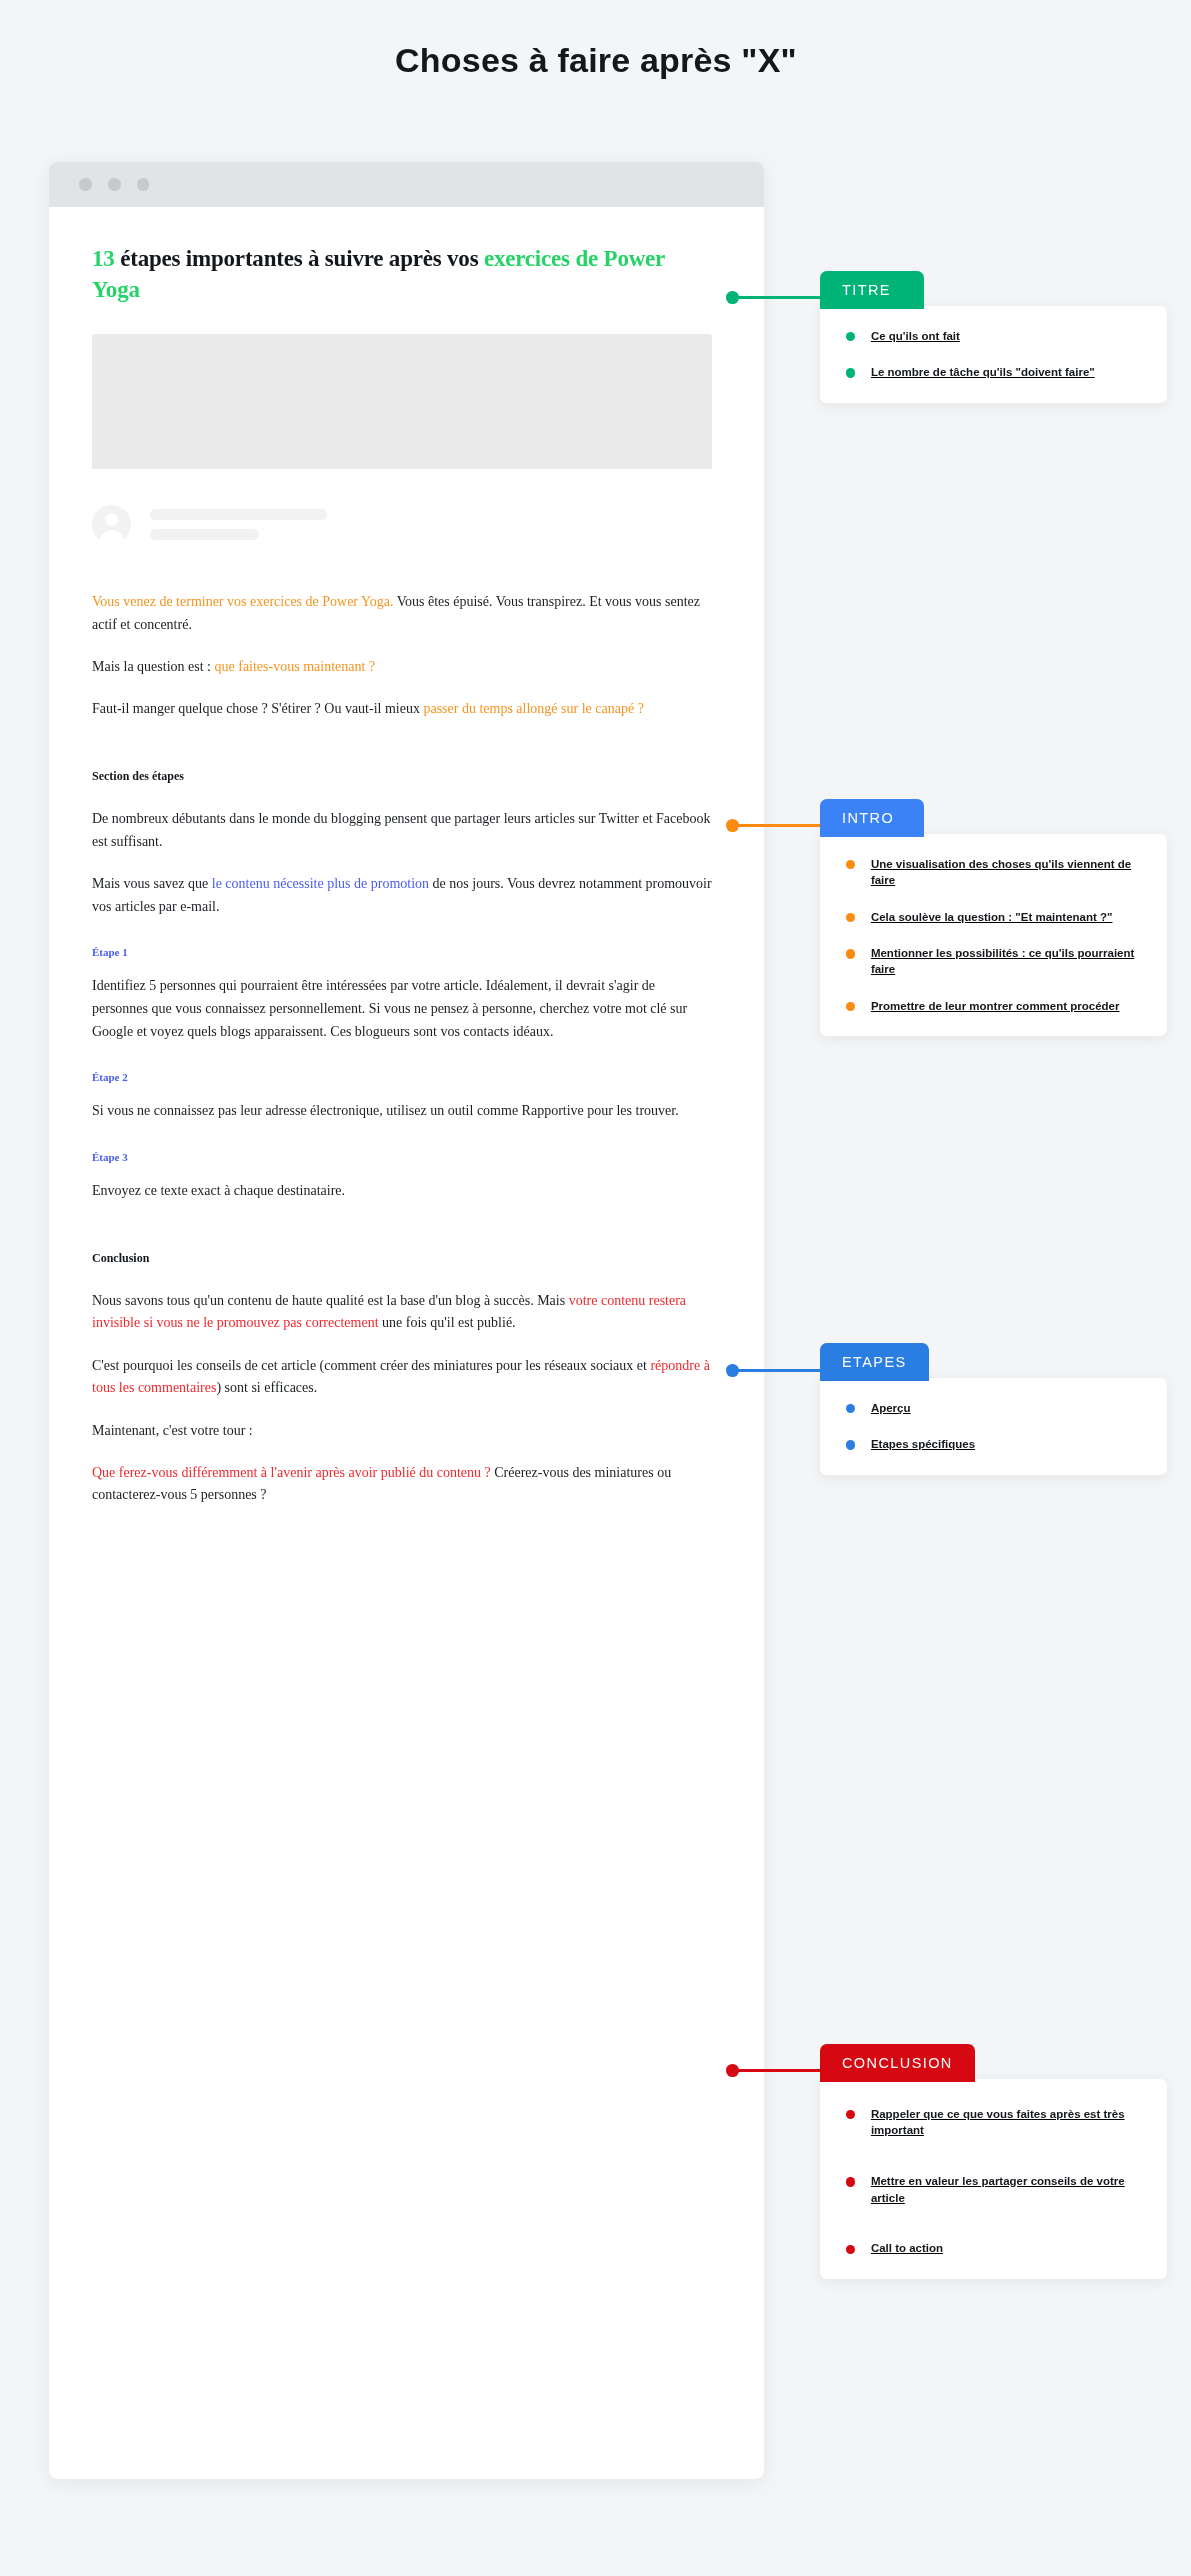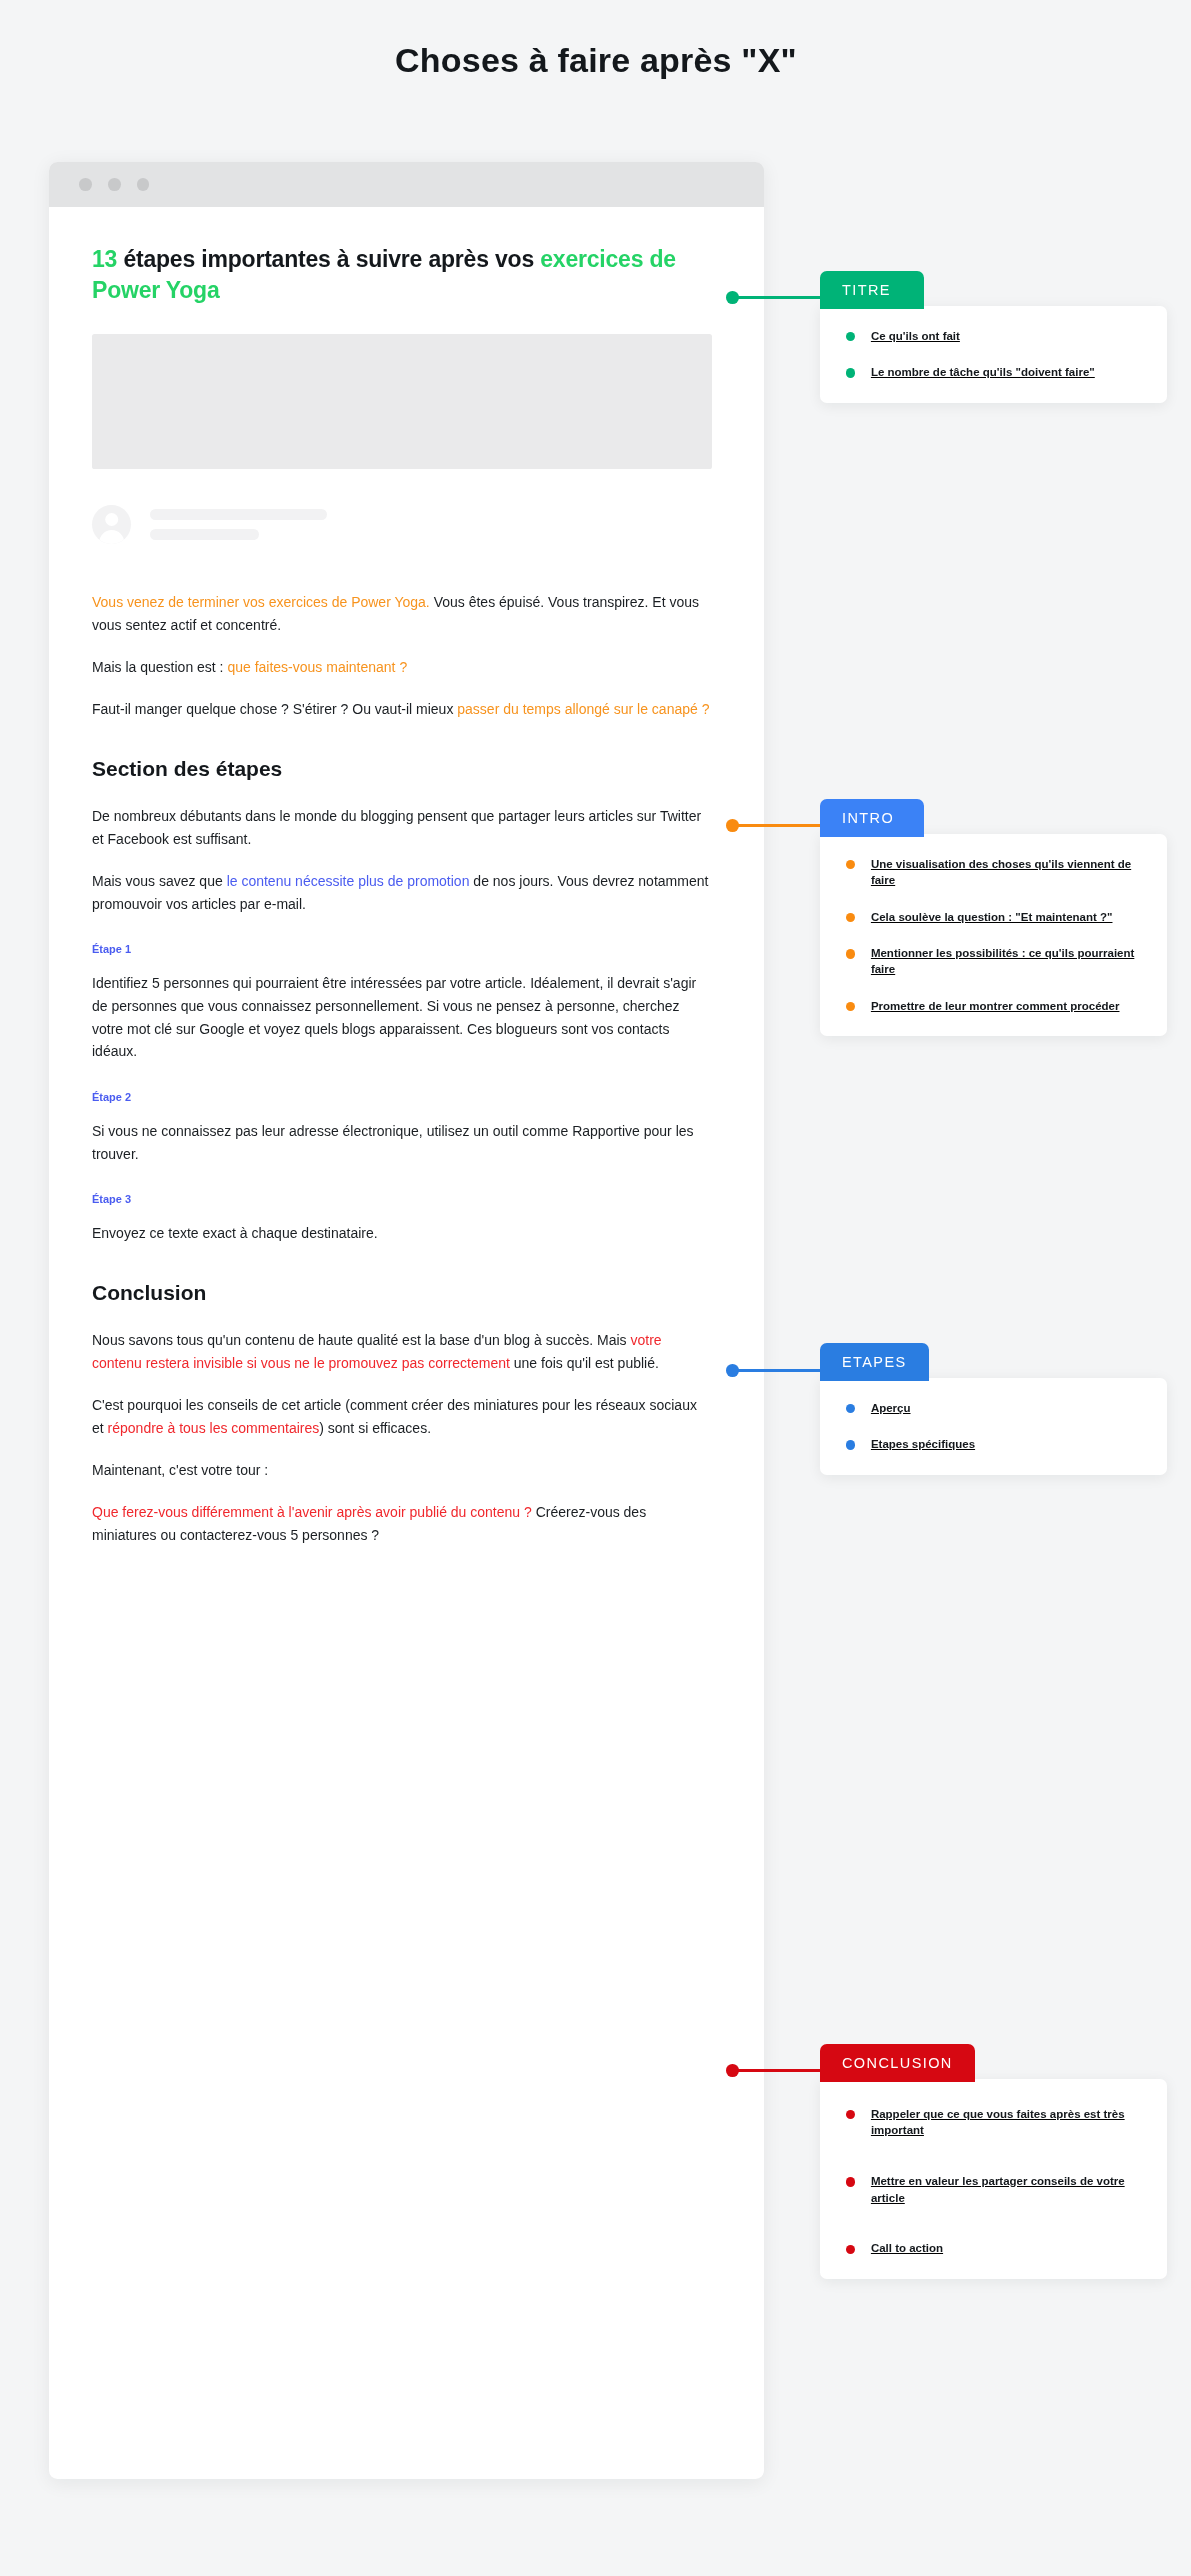--- a/index.html
+++ b/index.html
@@ -55,20 +55,21 @@
   }
   .dot {
     width: 12.8px;
     height: 12.8px;
     border-radius: 50%;
     background: #c8c9ca;
   }
 
   .browser-body {
     padding: 37px 52px 34px 43px;
+    font-family: Liberation Serif, serif;
   }
 
   
   .headline {
     font-size: 23px;
     line-height: 1.33;
     font-weight: bold;
     color: #14181c;
     letter-spacing: -0.2px;
     margin-bottom: 29px;
@@ -130,24 +131,24 @@
     line-height: 1.62;
     color: #1b1f23;
     margin-bottom: 19.6px;
   }
   .para:last-child { margin-bottom: 0; }
   .o { color: #f7931e; }
   .b { color: #4a5cf0; }
   .r { color: #f0282d; }
 
   .h2 {
-    font-size: 21px;
+    font-size: 12px;
     font-weight: bold;
     color: #14181c;
-    margin-top: 36px;
+    margin-top: 48px;
     margin-bottom: 24px;
   }
   .h3 {
     font-size: 11px;
     font-weight: bold;
     color: #4a5cf0;
     margin-top: 28px;
     margin-bottom: 17px;
   }
 

